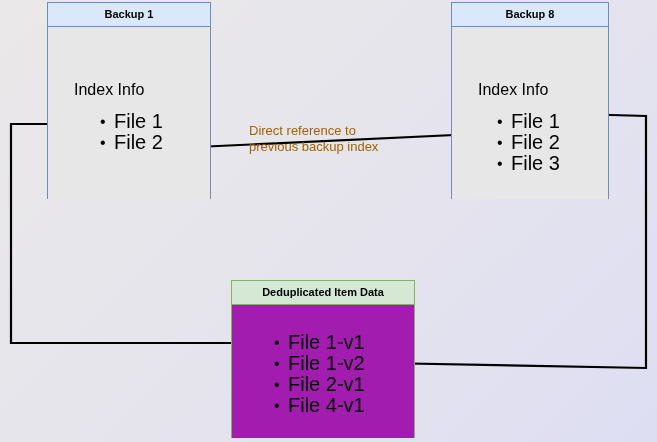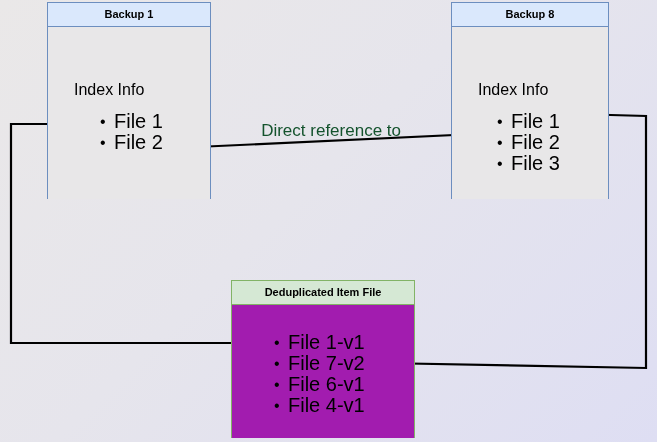--- a/index.html
+++ b/index.html
@@ -107,23 +107,23 @@
     position: absolute;
     left: 0;
     top: 0;
     font-size: 16px;
     line-height: 21px;
   }
 
   
   .edge-label {
     position: absolute;
-    font-size: 17px;
-    color: #14532d;
-    text-align: right;
+    font-size: 13px;
+    color: #a16207;
+    text-align: left;
     line-height: 16px;
     white-space: nowrap;
   }
   .edge-label span { display: block; }
 </style>
 </head>
 <body>
 
 <div id="canvas">
 
@@ -158,28 +158,29 @@
       <div class="index-label">Index Info</div>
       <ul class="file-list" style="left:45px; top:84px;">
         <li>File 1</li>
         <li>File 2</li>
         <li>File 3</li>
       </ul>
     </div>
   </div>
 
   <div class="node green" style="left:231px; top:280px; width:184px; height:158px;">
-    <div class="node-header">Deduplicated Item File</div>
+    <div class="node-header">Deduplicated Item Data</div>
     <div class="node-body">
       <ul class="file-list" style="left:42px; top:27px;">
         <li>File 1-v1</li>
-        <li>File 7-v2</li>
-        <li>File 6-v1</li>
+        <li>File 1-v2</li>
+        <li>File 2-v1</li>
         <li>File 4-v1</li>
       </ul>
     </div>
   </div>
 
   <div class="edge-label" style="left:249px; top:123px; width:152px;">
     <span>Direct reference to</span>
+    <span>previous backup index</span>
   </div>
 
 </div>
 
 </body></html>

